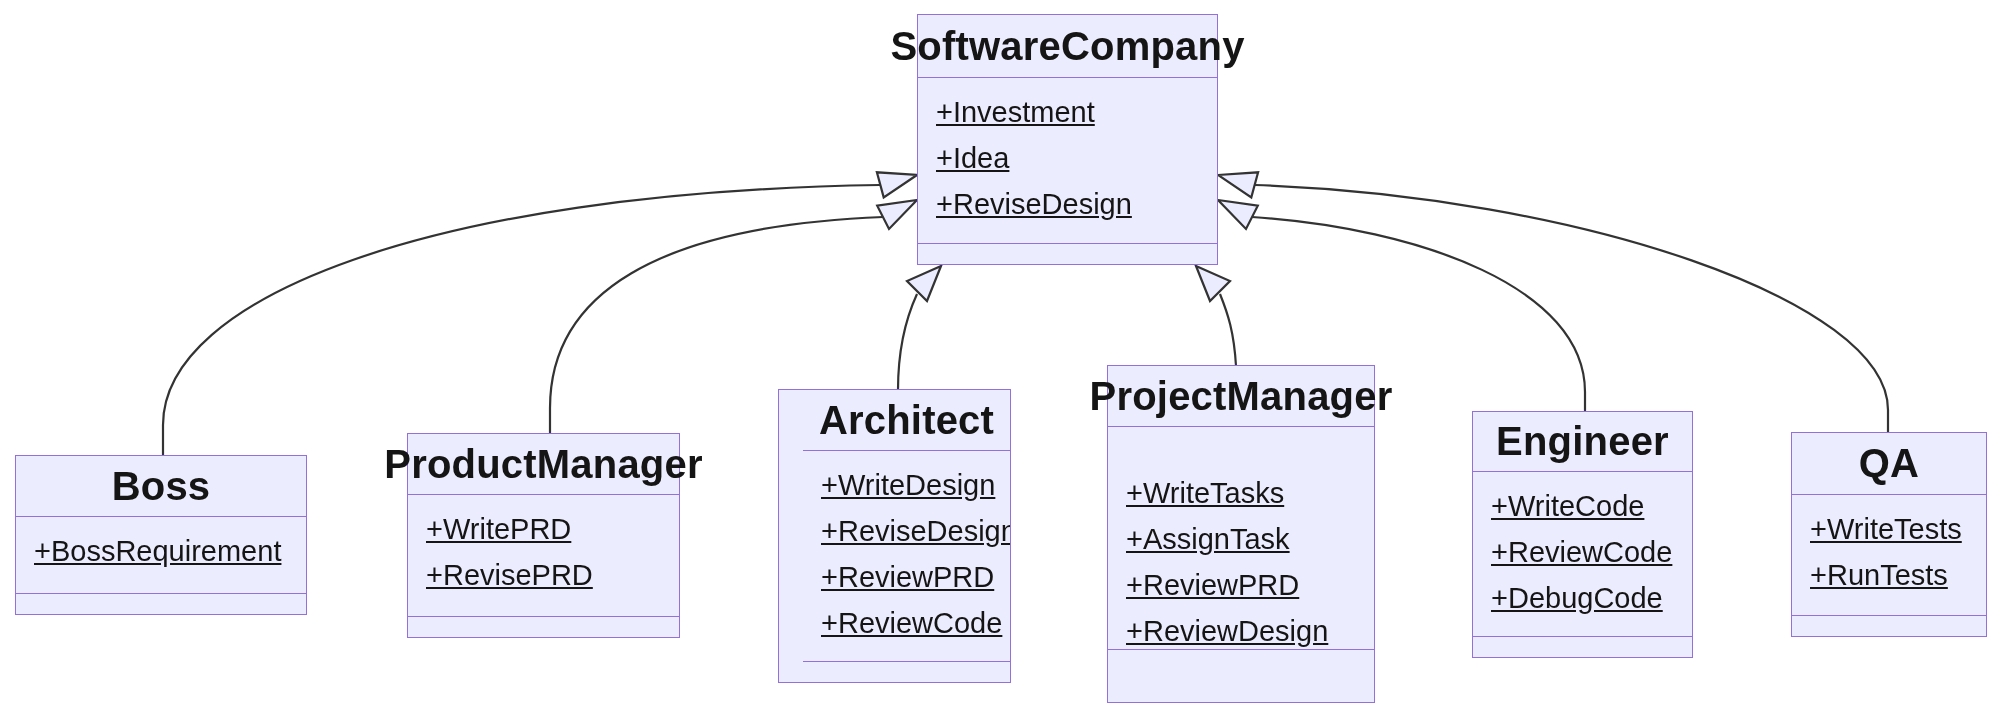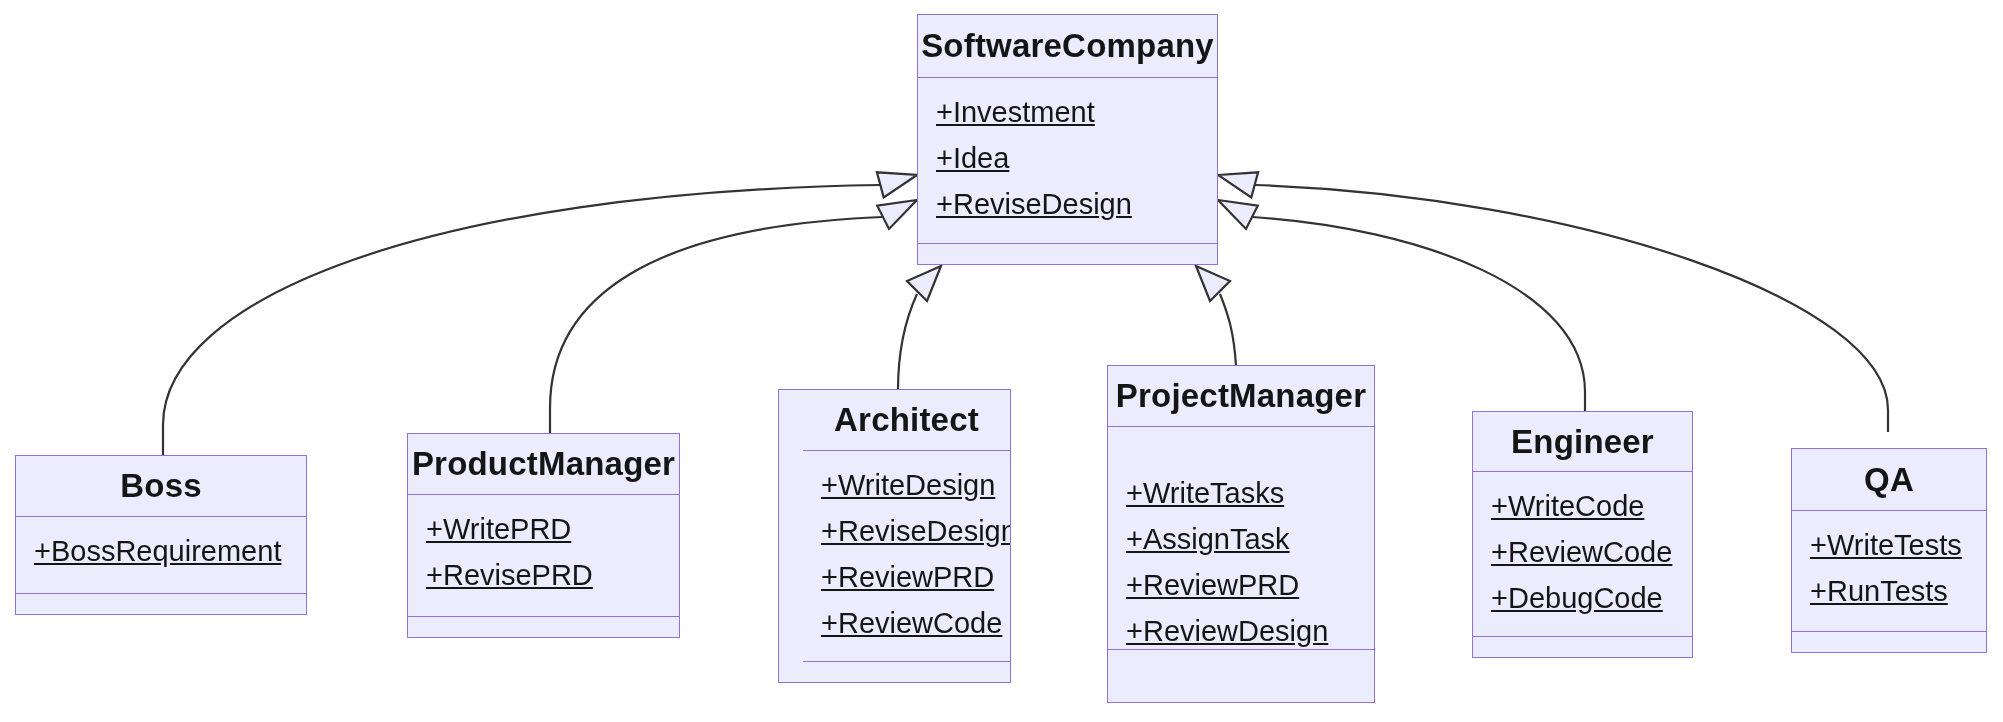--- a/index.html
+++ b/index.html
@@ -41,21 +41,21 @@
     display: flex;
     flex-direction: column;
     color: #151515;
   }
   .uml-title {
     border-bottom: 1.6px solid #9370DB;
     display: flex;
     align-items: center;
     justify-content: center;
     font-weight: bold;
-    font-size: 33px;
+    font-size: 40px;
     letter-spacing: 0.2px;
     flex: 0 0 auto;
   }
   .uml-attrs {
     flex: 1 1 auto;
     margin: 0;
     padding: 11px 6px 0 18px;
     list-style: none;
     font-size: 29px;
     line-height: 46px;
@@ -148,21 +148,21 @@
   <div class="uml-class" style="left:1472px; top:411px; width:221px; height:247px;">
     <div class="uml-title" style="height:59px;">Engineer</div>
     <ul class="uml-attrs">
         <li>+WriteCode</li>
         <li>+ReviewCode</li>
         <li>+DebugCode</li>
       </ul>
     <div class="uml-methods"></div>
   </div>
 
-  <div class="uml-class" style="left:1791px; top:448px; width:196px; height:205px;">
+  <div class="uml-class" style="left:1791px; top:432px; width:196px; height:205px;">
     <div class="uml-title" style="height:61px;">QA</div>
     <ul class="uml-attrs">
         <li>+WriteTests</li>
         <li>+RunTests</li>
       </ul>
     <div class="uml-methods"></div>
   </div>
 
 </div>
 

